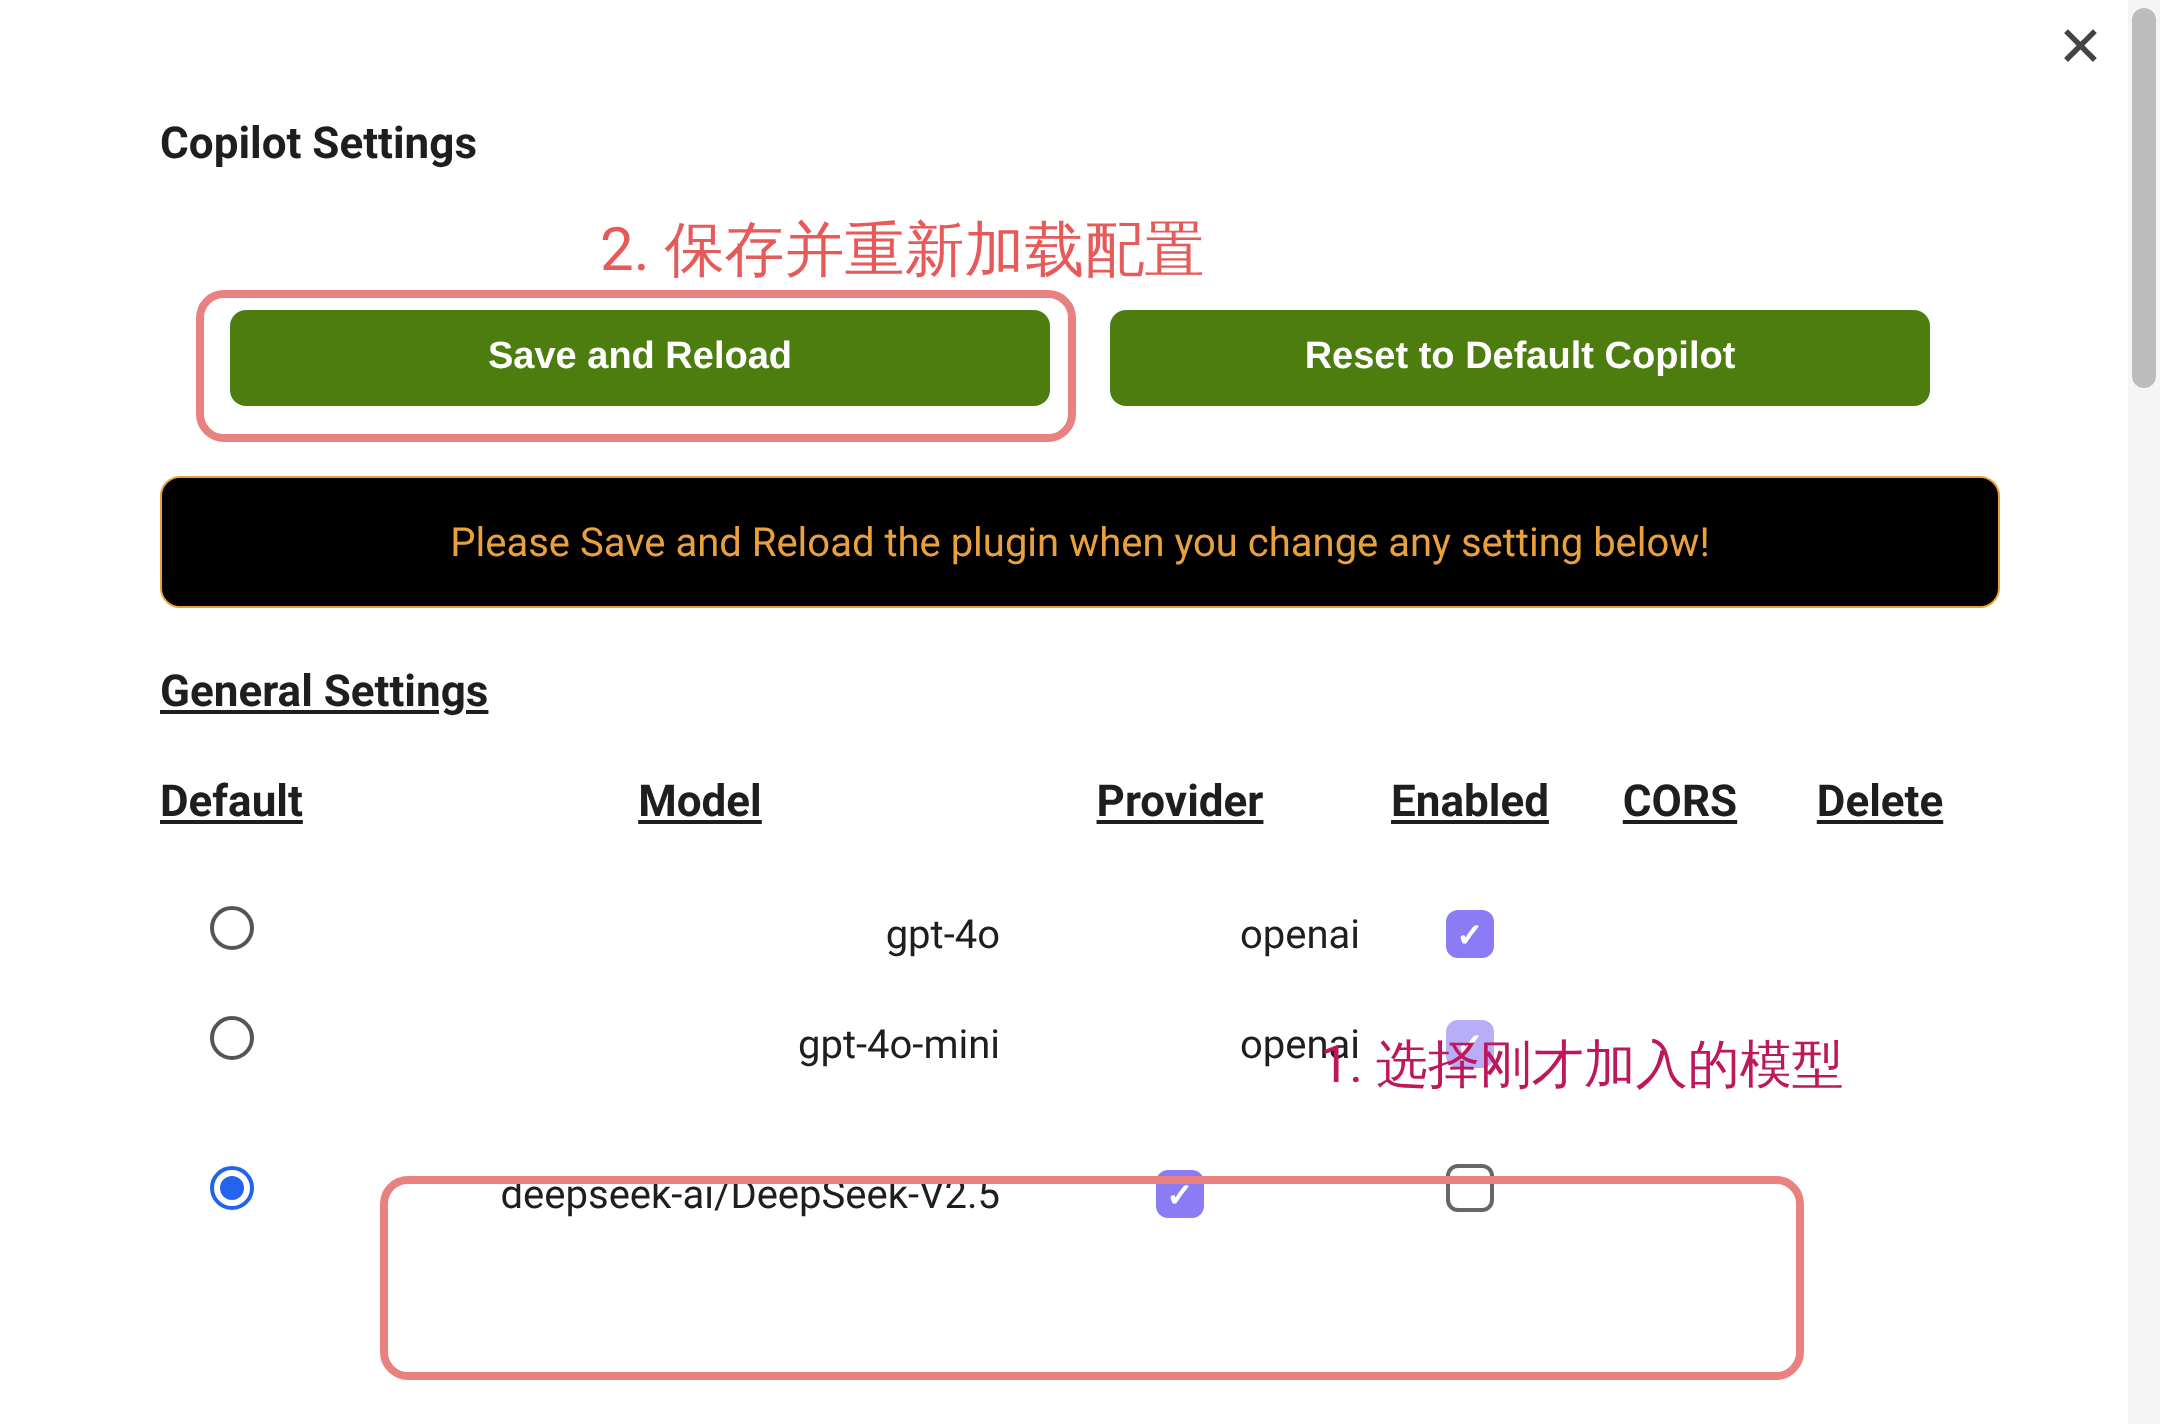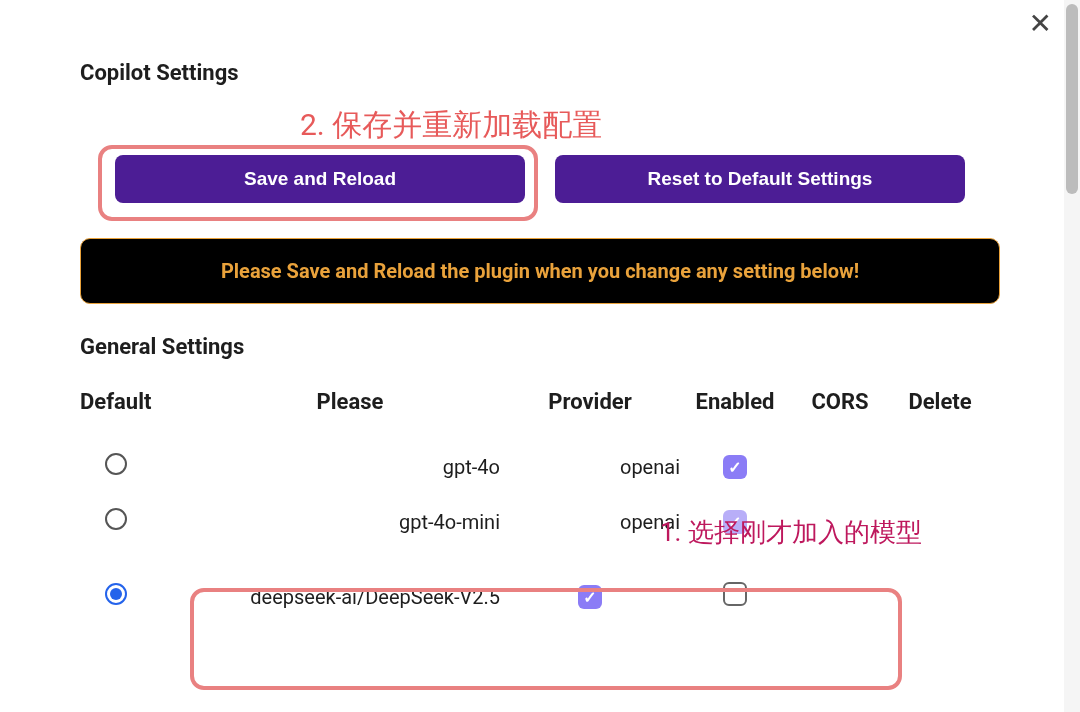--- a/index.html
+++ b/index.html
@@ -34,62 +34,64 @@
     font-weight: 700;
   }
   .btn-row {
     display: flex;
     gap: 30px;
     margin: 70px 0 35px 0;
     padding: 0 35px;
   }
   .btn {
     flex: 1;
-    background: #4c1d95;
+    background: #4d7c0f;
     color: #fff;
     font-size: 19px;
     font-weight: 600;
     border: none;
     border-radius: 8px;
     height: 48px;
     cursor: pointer;
     display: flex;
     align-items: center;
     justify-content: center;
   }
   .banner {
     background: #000;
     color: #e9a23b;
     font-size: 20px;
-    font-weight: 700;
+    font-weight: 400;
     text-align: center;
     padding: 20px 10px;
     border-radius: 10px;
     border: 1px solid #e9a23b;
     margin-bottom: 30px;
   }
   .subhead {
     font-size: 22px;
     font-weight: 700;
     margin: 0 0 30px 0;
+    text-decoration: underline;
   }
   .table {
     width: 100%;
   }
   .thead, .trow {
     display: grid;
     grid-template-columns: 120px 300px 180px 110px 100px 100px;
     align-items: center;
     column-gap: 0;
   }
   .thead {
     font-size: 22px;
     font-weight: 700;
     margin-bottom: 25px;
     text-align: center;
+    text-decoration: underline;
   }
   .thead > div:first-child { text-align: left; }
   .trow {
     font-size: 20px;
     min-height: 55px;
     text-align: center;
   }
   .trow.r3 { min-height: 95px; }
   .trow .col-default { text-align: left; padding-left: 25px; }
   .col-model { text-align: right; }
@@ -191,31 +193,31 @@
 
   <span class="close-x">✕</span>
 
   <h2 class="title">Copilot Settings</h2>
 
   <div class="ann-text-2">2. 保存并重新加载配置</div>
   <div class="ann-box-2"></div>
 
   <div class="btn-row">
     <button class="btn">Save and Reload</button>
-    <button class="btn">Reset to Default Settings</button>
+    <button class="btn">Reset to Default Copilot</button>
   </div>
 
   <div class="banner">Please Save and Reload the plugin when you change any setting below!</div>
 
   <div class="subhead">General Settings</div>
 
   <div class="table">
     <div class="thead">
       <div>Default</div>
-      <div>Please</div>
+      <div>Model</div>
       <div>Provider</div>
       <div>Enabled</div>
       <div>CORS</div>
       <div>Delete</div>
     </div>
 
     <div class="trow">
       <div class="col-default"><span class="radio"></span></div>
       <div class="col-model">gpt-4o</div>
       <div class="col-provider">openai</div>

